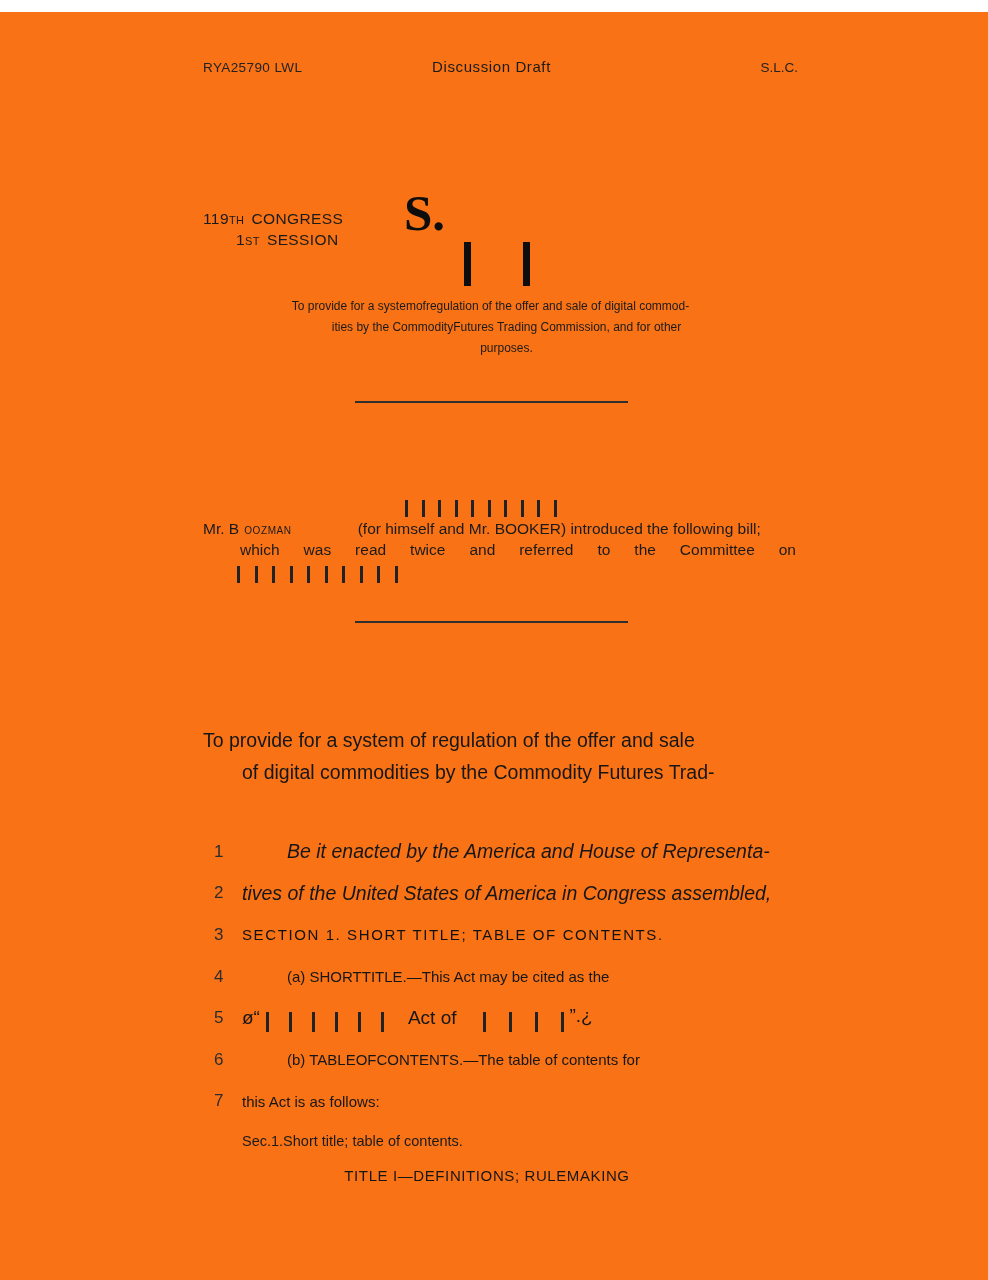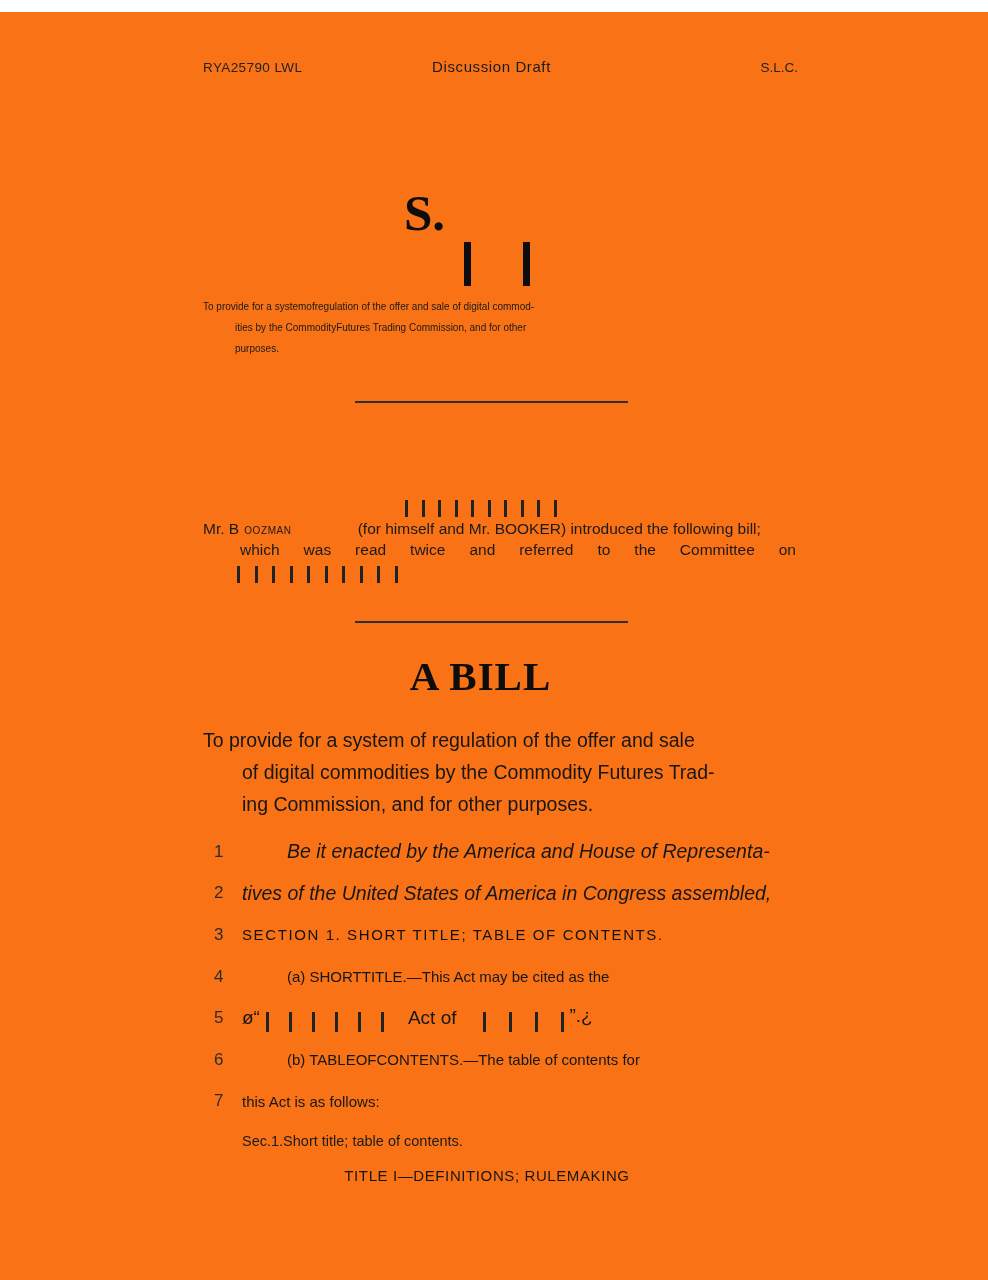--- a/index.html
+++ b/index.html
@@ -28,21 +28,21 @@
 
   
   .bill-s {
     position: absolute; left: 404px; top: 172px;
     font-family: "Liberation Serif", serif; font-weight: bold; font-size: 51px; color: #0d0d0d;
   }
   .bill-number-bars { position: absolute; left: 464px; top: 230px; display: flex; gap: 52px; }
   .bill-number-bars .bar { width: 7px; height: 44px; background: #0d0d0d; }
 
   
-  .preamble { position: absolute; left: 203px; top: 284px; width: 575px; font-size: 10px; line-height: 21px; color: #1a1a1a; }
+  .preamble { position: absolute; left: 203px; top: 284px; width: 575px; font-size: 12px; line-height: 21px; color: #1a1a1a; text-align: center; }
   .preamble .cont { margin-left: 32px; }
 
   
   .rule { position: absolute; left: 355px; width: 273px; border-top: 2px solid #2f2f2f; }
   .rule1 { top: 389px; }
   .rule2 { top: 609px; }
 
   
   .senate-heading {
     position: absolute; left: 203px; top: 443px; width: 545px; text-align: center;
@@ -99,20 +99,28 @@
 <body>
 
 <div class="page">
 
   <div class="doc-header">
     <span class="hdr-left">RYA25790 LWL</span>
     <span class="hdr-center">Discussion Draft</span>
     <span class="hdr-right">S.L.C.</span>
   </div>
 
+  <div class="congress">
+    <div>
+      <span>119</span><span class="small">TH</span><span class="lbl">CONGRESS</span>
+    </div>
+    <div class="row2">
+      <span>1</span><span class="small">ST</span><span class="lbl">SESSION</span>
+    </div>
+  </div>
 
   <div class="bill-s">S.</div>
   <div class="bill-number-bars row-bars-big">
       <span class="bar"></span>
       <span class="bar"></span>
     </div>
 
   <div class="preamble">
     <div>To provide for a systemofregulation of the offer and sale of digital commod-</div>
     <div class="cont">ities by the CommodityFutures Trading Commission, and for other</div>
@@ -148,26 +156,24 @@
       <span class="bar"></span>
       <span class="bar"></span>
       <span class="bar"></span>
       <span class="bar"></span>
       <span class="bar"></span>
       <span class="bar"></span>
     </div>
 
   <div class="rule rule2"></div>
 
-  <div class="a-bill">A BILL</div>
 
   <div class="bill-title">
     <div>To provide for a system of regulation of the offer and sale</div>
     <div class="cont">of digital commodities by the Commodity Futures Trad-</div>
-    <div class="cont">ing Commission, and for other purposes.</div>
   </div>
 
   <div class="body-lines">
     <div class="body-row">
       <span class="line-num">1</span>
       <span class="line-text italic indent">Be it enacted by the America and House of Representa-</span>
     </div>
     <div class="body-row">
       <span class="line-num">2</span>
       <span class="line-text italic">tives of the United States of America in Congress assembled,</span>

